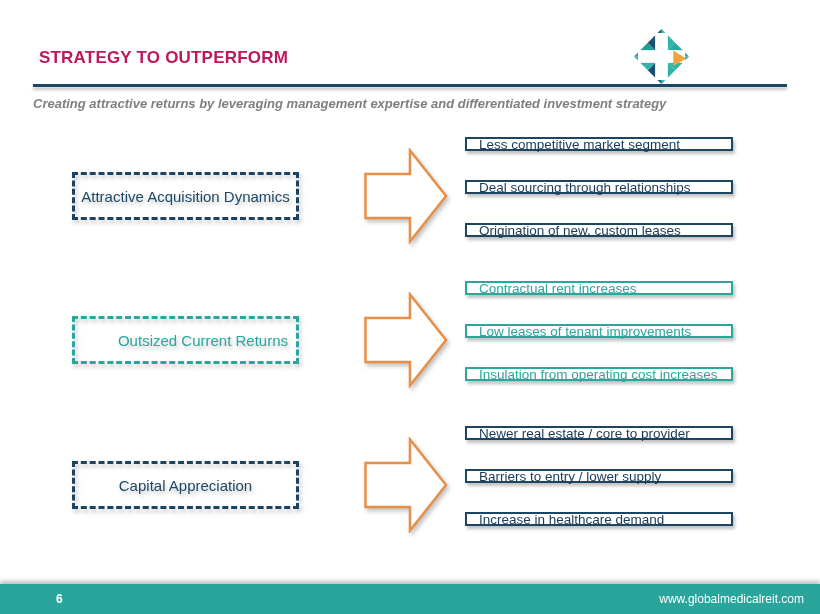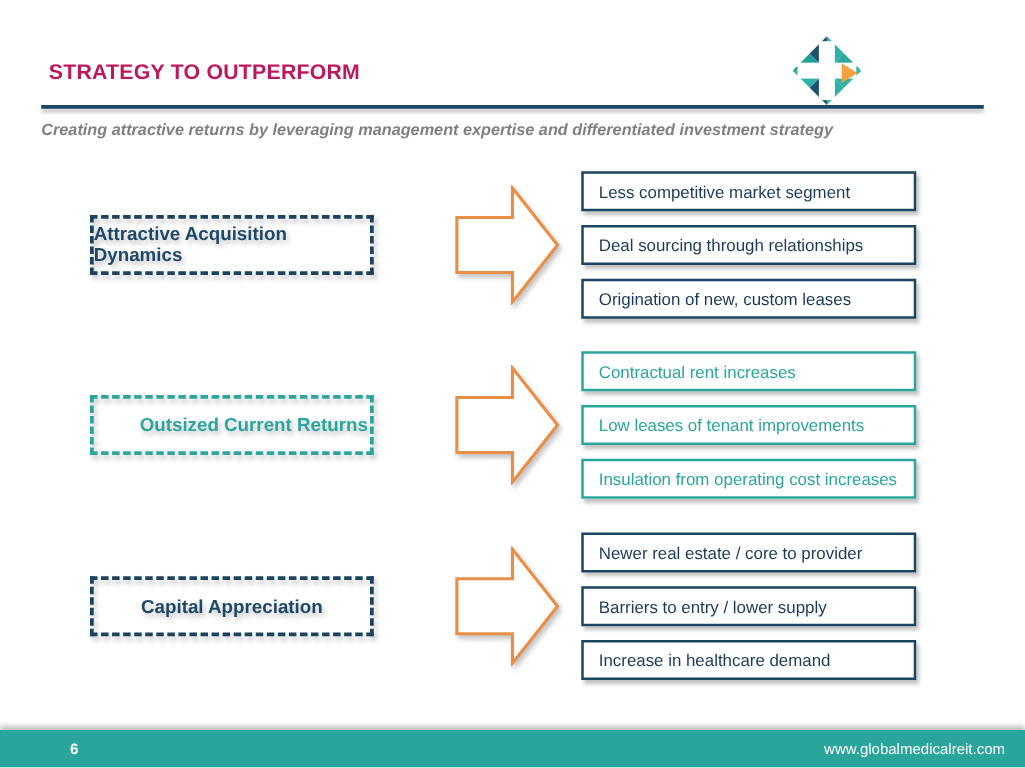--- a/index.html
+++ b/index.html
@@ -34,29 +34,29 @@
   .logo-text {
     margin-left:6px; color:#4D4D4F;
     font-size:13px; line-height:15px; letter-spacing:.4px; font-weight:400;
   }
 
   
   .label-box {
     position:absolute; left:72px; width:227px; height:48px;
     border:3px dashed #1C4460;
     display:flex; align-items:center; justify-content:center;
-    font-size:15px; font-weight:bold; color:#1E4867;
+    font-size:15px; font-weight:normal; color:#1E4867;
     background:transparent;
     filter:drop-shadow(2px 3px 2px rgba(120,120,120,.45));
   }
   .arrow { position:absolute; left:364px; width:84px; height:96px;
     filter:drop-shadow(2px 3px 2px rgba(120,120,120,.45)); }
   .items { position:absolute; left:465px; width:268px; }
   .item-box {
-    position:absolute; left:0; width:268px; height:32px;
+    position:absolute; left:0; width:268px; height:14px;
     border:2px solid #1B4560; background:#ffffff;
     display:flex; align-items:center;
     padding-left:12px;
     font-size:13.5px; color:#1B3A55;
     box-shadow:2px 3px 3px rgba(120,120,120,.45);
   }
   .item-box.i0 { top:0; } .item-box.i1 { top:43px; } .item-box.i2 { top:86px; }
 
   
   .r1 .label-box { top:172px; } .r1 .arrow { top:148px; } .r1 .items { top:137px; }

